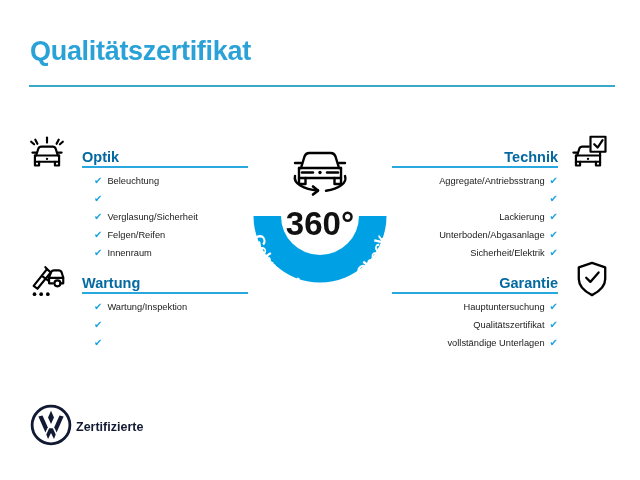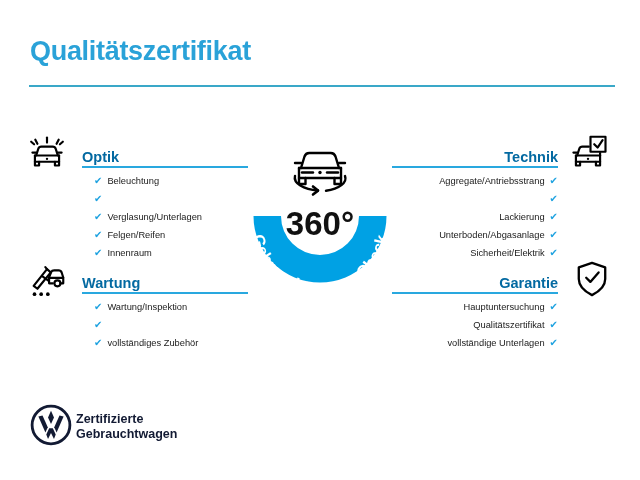--- a/index.html
+++ b/index.html
@@ -146,21 +146,21 @@
     <div class="items">
       <div class="item">
         <span class="check">✔</span>
         <span>Beleuchtung</span>
       </div>
       <div class="item">
         <span class="check">✔</span>
       </div>
       <div class="item">
         <span class="check">✔</span>
-        <span>Verglasung/Unterlagen</span>
+        <span>Verglasung/Sicherheit</span>
       </div>
       <div class="item">
         <span class="check">✔</span>
         <span>Felgen/Reifen</span>
       </div>
       <div class="item">
         <span class="check">✔</span>
         <span>Innenraum</span>
       </div>
     </div>
@@ -174,21 +174,20 @@
     <div class="items">
       <div class="item">
         <span class="check">✔</span>
         <span>Wartung/Inspektion</span>
       </div>
       <div class="item">
         <span class="check">✔</span>
       </div>
       <div class="item">
         <span class="check">✔</span>
-        <span>vollständiges Zubehör</span>
       </div>
     </div>
   </div>
 
   <div class="section right" id="sec-technik">
     <div class="sec-head">
       <div class="sec-title">Technik</div>
       <div class="sec-underline" style="bottom:0;"></div>
     </div>
     <div class="items">
@@ -282,17 +281,16 @@
         <g fill="#121a33">
           <path d="M24 7.6 L27.4 15.3 L24 22.8 L20.6 15.3 Z"></path>
           <path d="M9.6 14.2 L14.3 13.2 L20.3 26.7 L17.6 32.6 Z"></path>
           <path d="M38.4 14.2 L33.7 13.2 L27.7 26.7 L30.4 32.6 Z"></path>
           <path d="M18.6 34.9 L21.9 27.6 L26.1 27.6 L29.4 34.9 L27.4 40.0 L24 33.2 L20.6 40.0 Z"></path>
         </g>
       </svg>
     </div>
     <div>
       <div class="vwtext">Zertifizierte</div>
-      <div class="vwtext">Gebrauchtwagen</div>
     </div>
   </div>
 
 </div>
 
 </body></html>

